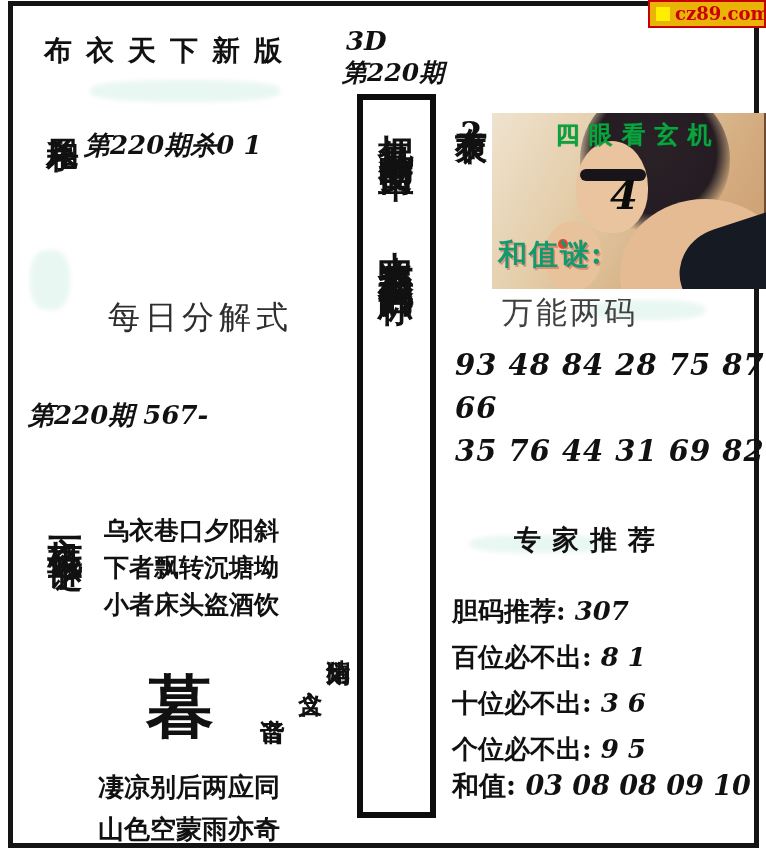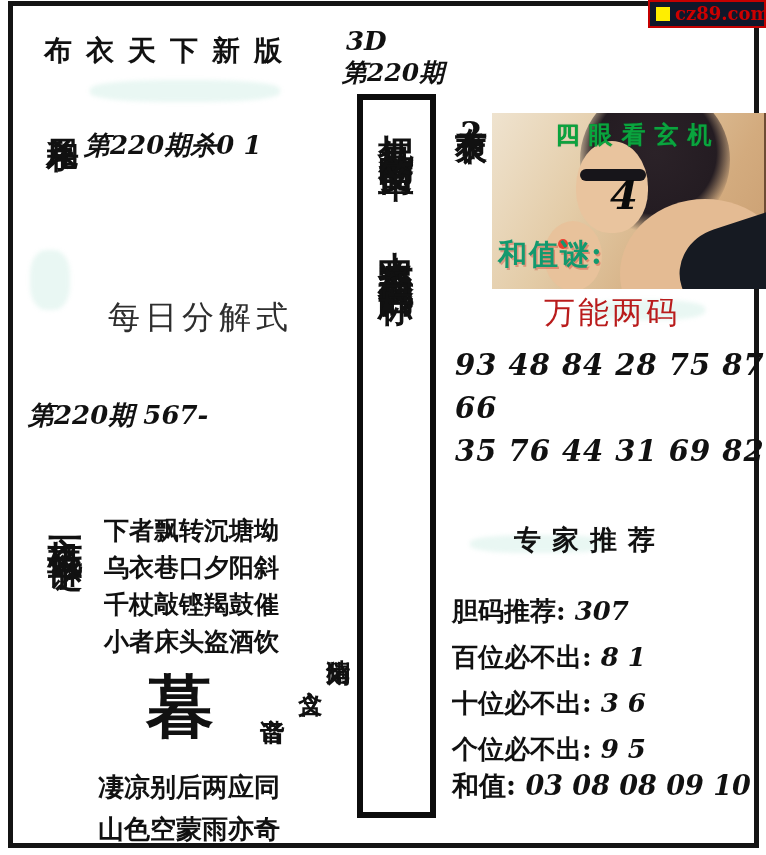--- a/index.html
+++ b/index.html
@@ -8,21 +8,21 @@
     font-family:"DejaVu Sans",sans-serif;color:#111;overflow:hidden;
     margin:0 auto;
   }
   .abs{position:absolute;}
   .calli{font-family:"DejaVu Serif",serif;font-weight:700;}
   .vert{writing-mode:vertical-rl;text-orientation:upright;}
   .numtxt{font-family:"DejaVu Serif",serif;font-weight:700;font-style:italic;}
   
   .frame{left:8px;top:1px;width:751px;height:847px;border:5px solid #141414;box-sizing:border-box;}
   
-  .badge{right:0;top:0;width:118px;height:28px;background:#0f172a;border:2px solid #c40000;
+  .badge{right:0;top:0;width:118px;height:28px;background:#eab308;border:2px solid #c40000;
          box-sizing:border-box;display:flex;align-items:center;gap:5px;padding:0 6px;z-index:30;}
   .badge .sq{width:14px;height:14px;background:#ffee00;flex:0 0 auto;}
   .badge .txt{color:#cc0000;font-family:"DejaVu Serif",serif;font-weight:700;font-size:18px;line-height:1;}
   
   .title{left:44px;top:32px;font-size:28px;letter-spacing:14px;white-space:nowrap;}
   .edition{left:346px;top:26px;font-size:26px;}
   .issue-top{left:342px;top:56px;font-size:25px;white-space:nowrap;}
   
   .shw-label{left:40px;top:112px;font-size:33px;line-height:1.35;}
   .shw-value{left:84px;top:128px;font-size:26px;white-space:nowrap;}
@@ -57,21 +57,21 @@
   .photo .arm{position:absolute;left:128px;top:86px;width:170px;height:150px;border-radius:50%;background:#e4bb93;}
   .photo .dress{position:absolute;left:190px;top:110px;width:120px;height:110px;border-radius:40% 0 0 10%;background:#161a22;transform:rotate(-18deg);}
   .photo .handnail{position:absolute;left:66px;top:126px;width:10px;height:10px;border-radius:50%;background:#ea4130;}
   .photo .handskin{position:absolute;left:52px;top:108px;width:58px;height:70px;border-radius:50%;background:#e8c29b;}
   .photo-caption{position:absolute;left:0;top:6px;width:100%;text-align:center;color:#0aa43e;
                  font-size:24px;letter-spacing:9px;white-space:nowrap;text-shadow:0 0 1px #056b27;}
   .photo-number{position:absolute;left:118px;top:58px;font-size:40px;color:#0b0b0b;}
   .photo-sum{position:absolute;left:6px;top:122px;font-size:29px;color:#13996e;letter-spacing:2px;
              text-shadow:1.5px 1.5px 0 rgba(205,60,50,.4);white-space:nowrap;}
   .photo-sumval{position:absolute;left:134px;top:114px;font-size:46px;color:#0a0a0a;letter-spacing:6px;white-space:nowrap;}
-  .two-head{left:544px;top:292px;font-size:31px;letter-spacing:3px;color:#b91c1c;font-family:"DejaVu Serif",serif;}
+  .two-head{left:502px;top:292px;font-size:31px;letter-spacing:3px;color:#404040;font-family:"DejaVu Serif",serif;}
   .two-rows{left:455px;top:344px;font-size:29px;line-height:43px;white-space:nowrap;letter-spacing:1px;}
   .expert-head{left:514px;top:522px;font-size:27px;letter-spacing:11px;white-space:nowrap;}
   .expert-list{left:452px;top:588px;font-size:26px;line-height:46px;white-space:nowrap;}
   .sum-line{left:452px;top:768px;font-size:27px;white-space:nowrap;}
   
   .wm{background:rgba(120,205,180,.16);border-radius:40%;filter:blur(2px);}
 </style>
 </head>
 <body>
 
@@ -94,23 +94,22 @@
   <div class="abs issue-top numtxt">第220期</div>
 
   <div class="abs shw-label calli vert">杀和尾</div>
   <div class="abs shw-value numtxt">第220期杀0 1</div>
 
   <div class="abs daily-head">每日分解式</div>
   <div class="abs decomp1 numtxt">第220期 567-</div>
 
   <div class="abs poem-label calli vert">玄机诗一字谜</div>
   <div class="abs poem calli">
+    <div>乌衣巷口夕阳斜</div>
     <div>下者飘转沉塘坳</div>
-    <div>乌衣巷口夕阳斜</div>
-    <div>千杖敲铿羯鼓催</div>
     <div>小者床头盗酒饮</div>
   </div>
 
   <div class="abs riddle-answer calli">暮</div>
   <div class="abs hint hint0 calli vert">猜比划</div>
   <div class="abs hint hint1 calli vert">含义</div>
   <div class="abs hint hint2 calli vert">谐音</div>
   <div class="abs verse1 calli">凄凉别后两应同</div>
   <div class="abs verse2 calli">山色空蒙雨亦奇</div>
 

